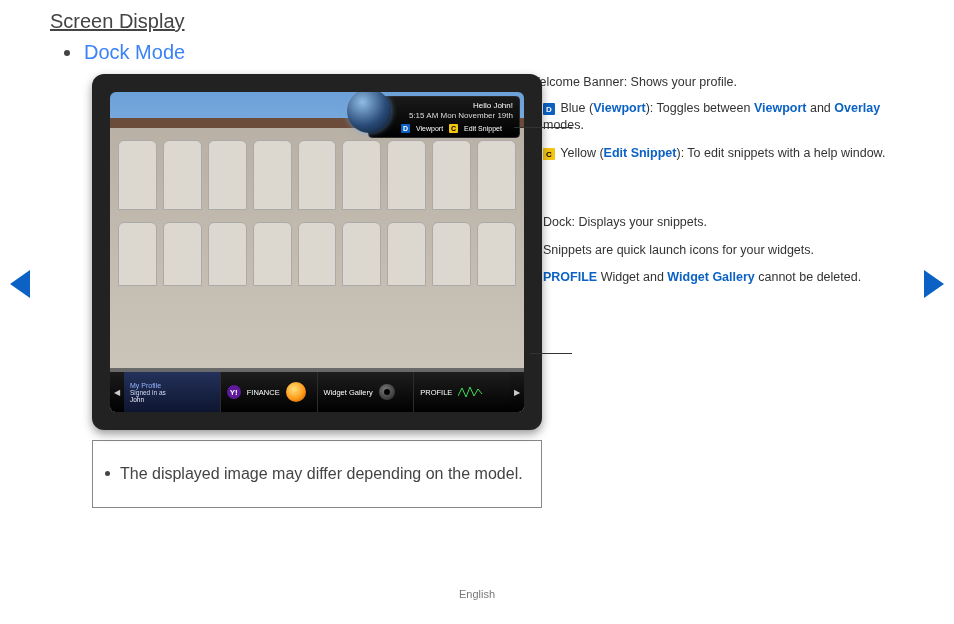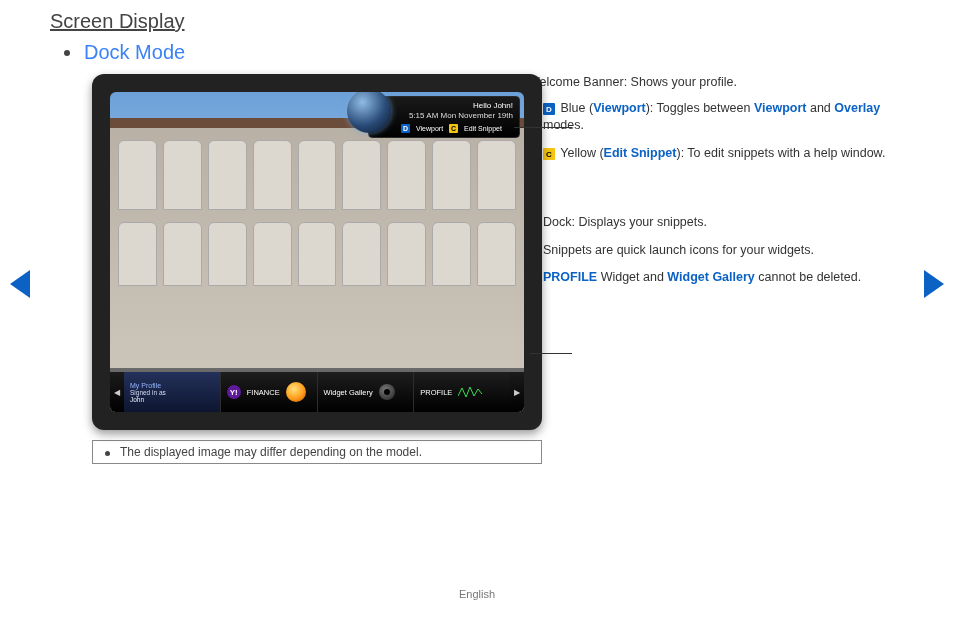--- a/index.html
+++ b/index.html
@@ -35,21 +35,21 @@
   .snip-profile .p2 { color:#d5def6; font-size:6.5px; }
   .snip-profile .p3 { color:#eef1fb; font-size:6.5px; }
   .ic-yahoo { width:14px; height:14px; border-radius:50%; background:#5f1a9c; color:#fff; display:flex; align-items:center; justify-content:center; font-size:8px; font-weight:bold; }
   .ic-sun { width:20px; height:20px; border-radius:50%; background: radial-gradient(circle at 40% 35%, #ffe27a 0%, #ff9b1a 55%, #b85200 100%); }
   .ic-gear { width:16px; height:16px; border-radius:50%; background: radial-gradient(circle at 40% 35%, #777,#222); position:relative; }
   .ic-gear:after { content:""; position:absolute; left:5px; top:5px; width:6px; height:6px; border-radius:50%; background:#000; }
   .ic-wave { width:26px; height:16px; display:block; }
   .leader { position:absolute; border-top:1px solid #333; }
   .leader.top { top:127px; left:514px; width:58px; }
   .leader.bot { top:353px; left:530px; width:42px; }
-  .note-box { margin-left:42px; margin-top:10px; width:450px; border:1px solid #888; padding:4px 12px; font-size:12px; color:#444; display:flex; gap:10px; }
+  .note-box { margin-left:42px; margin-top:10px; width:450px; border:1px solid #888; padding:24px 12px; font-size:16px; color:#444; display:flex; gap:10px; }
   .note-box .nb { width:5px; height:5px; border-radius:50%; background:#444; margin-top:6px; flex-shrink:0; }
   ul.rlist { list-style:none; margin-left:0; }
   ul.rlist > li { display:flex; gap:10px; margin-bottom:10px; }
   ul.rlist .b { width:5px; height:5px; border-radius:50%; background:#333; margin-top:6px; flex-shrink:0; }
   .link { color:#0b62c4; font-weight:bold; }
   .key-d.big, .key-c.big { width:12px; height:12px; font-size:8px; margin-right:2px; }
   .note-icon { width:13px; height:13px; border:1px solid #555; border-radius:3px; font-size:9px; display:inline-flex; align-items:center; justify-content:center; margin-top:2px; flex-shrink:0; }
   .nav-arrow { position:absolute; top:270px; width:0; height:0; cursor:pointer; }
   .nav-arrow.left { left:10px; border-top:14px solid transparent; border-bottom:14px solid transparent; border-right:20px solid #0b62c4; }
   .nav-arrow.right { right:10px; border-top:14px solid transparent; border-bottom:14px solid transparent; border-left:20px solid #0b62c4; }

